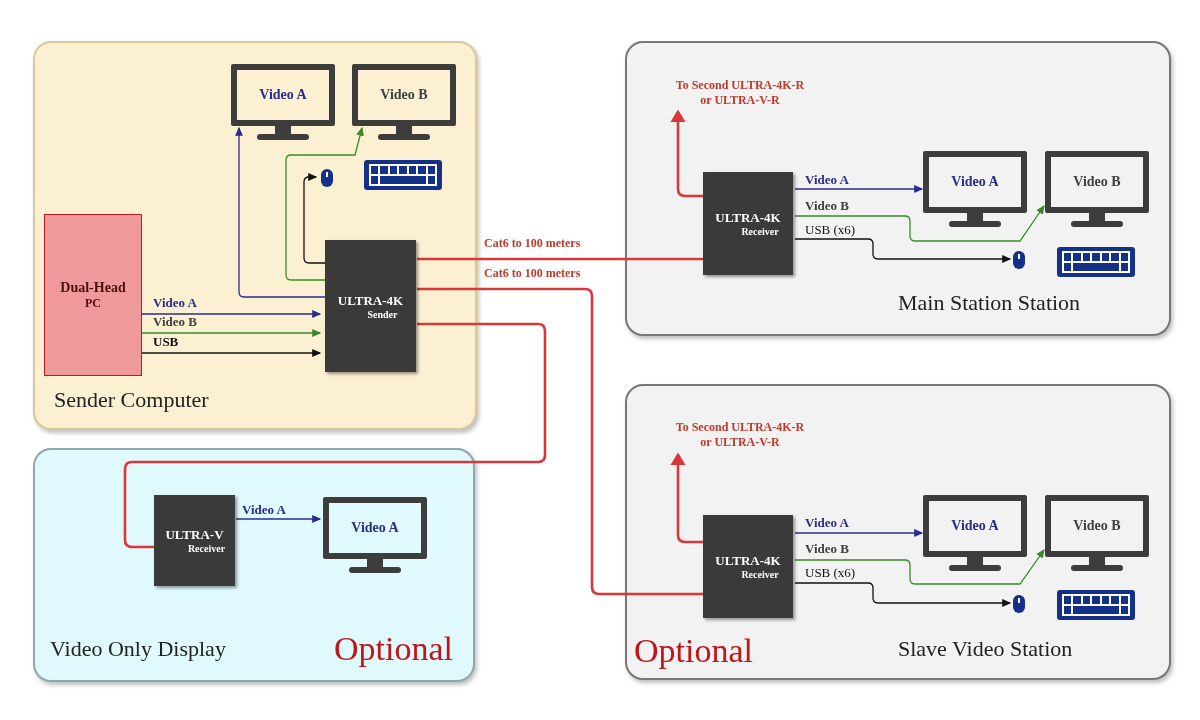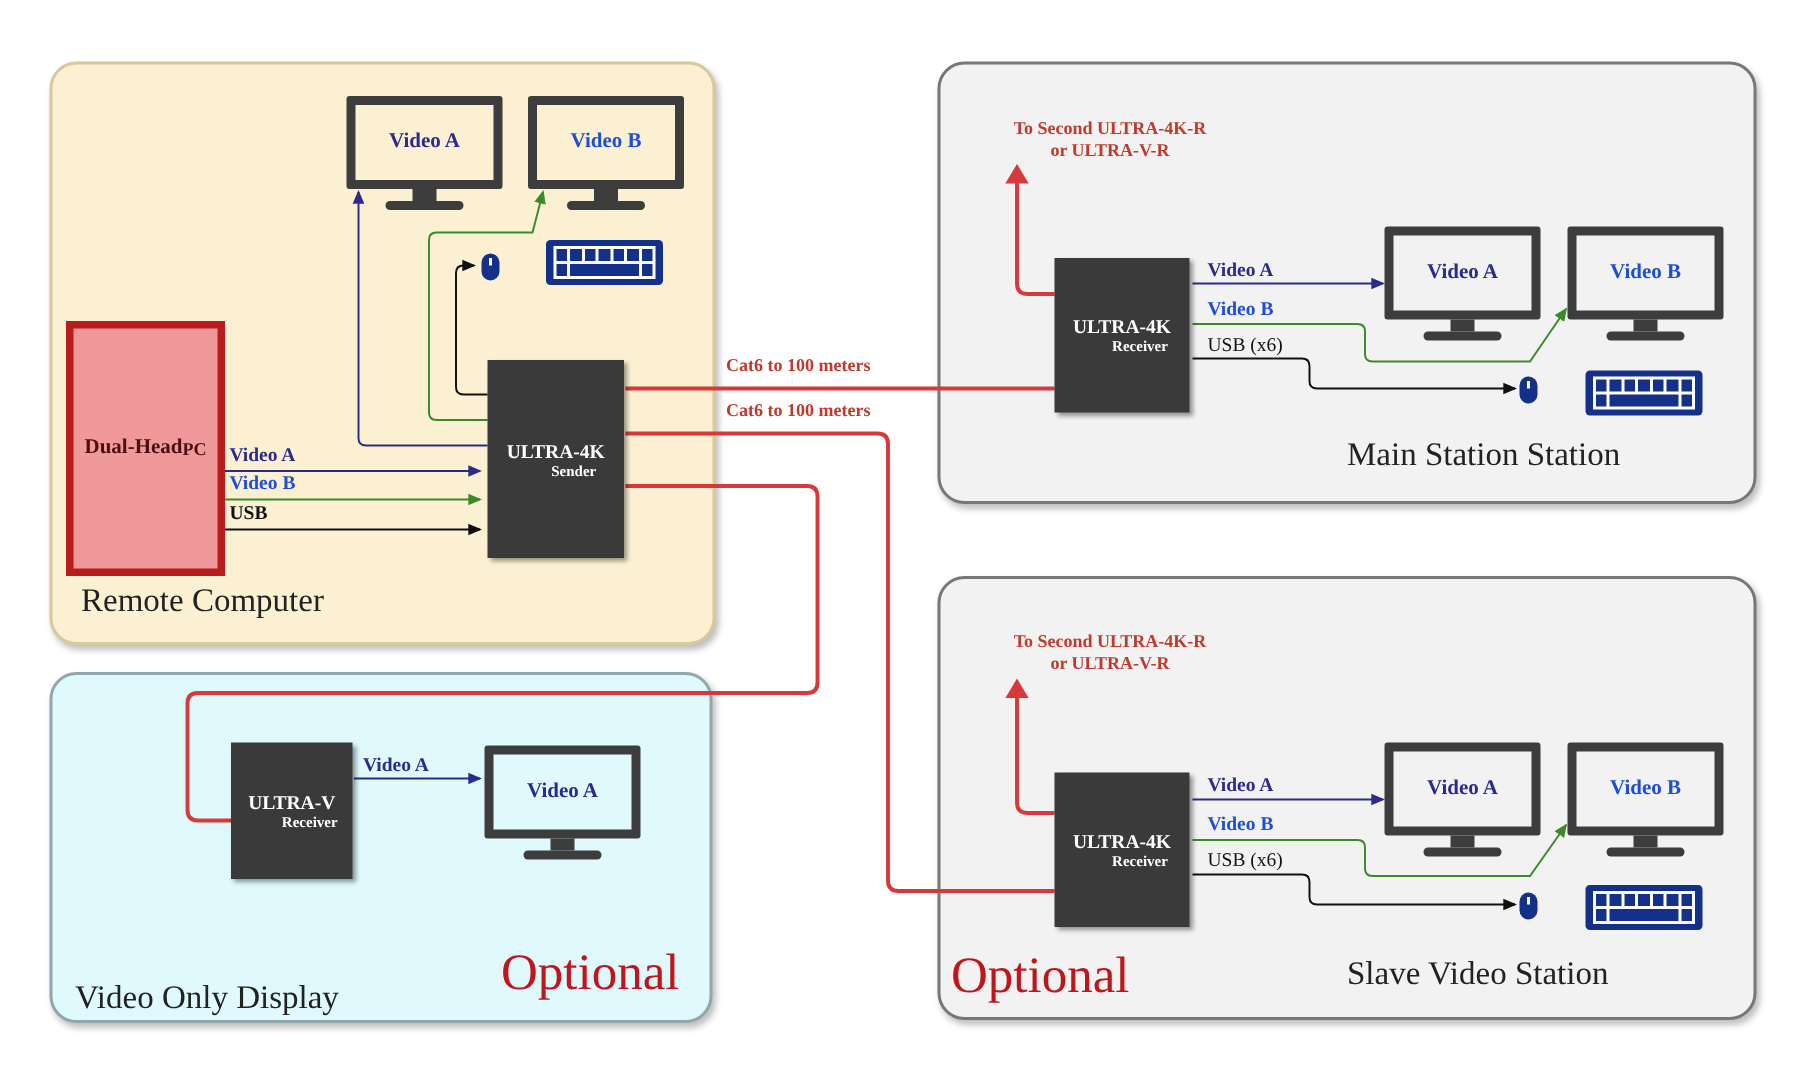--- a/index.html
+++ b/index.html
@@ -7,28 +7,28 @@
   .panel{position:absolute;border-radius:18px;border:2px solid #999;box-shadow:2px 3px 4px rgba(0,0,0,0.25);}
   .local{left:33px;top:41px;width:440px;height:385px;background:#fbf1d2;border-color:#d8c89a;}
   .videoonly{left:33px;top:448px;width:438px;height:230px;background:#dff9fd;border-color:#8fa7ad;}
   .main{left:625px;top:41px;width:542px;height:291px;background:#f2f2f2;border-color:#777;}
   .slave{left:625px;top:384px;width:542px;height:292px;background:#f2f2f2;border-color:#777;}
   .title{position:absolute;font-size:22px;color:#222;font-family:"Liberation Serif","DejaVu Serif",serif;}
   .optional{position:absolute;font-size:34px;color:#c0161b;font-family:"Liberation Serif",serif;}
   .box{position:absolute;background:#3a3a3a;color:#fff;text-align:center;box-shadow:2px 2px 3px rgba(0,0,0,0.4);display:flex;flex-direction:column;justify-content:center;}
   .box .l1{font-size:13px;font-weight:bold;font-family:"Liberation Serif",serif;}
   .box .l2{font-size:10px;font-weight:bold;font-family:"Liberation Serif",serif;padding-left:24px;}
-  .pc{position:absolute;left:44px;top:214px;width:96px;height:160px;background:#f0999a;border:5px solid #b91c1c;display:flex;flex-direction:row;justify-content:center;align-items:center;color:#4a1010;font-weight:bold;font-family:"Liberation Serif",serif;}
+  .pc{position:absolute;left:44px;top:214px;width:96px;height:160px;background:#f0999a;border:1px solid #b91c1c;display:flex;flex-direction:column;justify-content:center;align-items:center;color:#4a1010;font-weight:bold;font-family:"Liberation Serif",serif;}
   .pc .a{font-size:14px}.pc .b{font-size:12px}
   .monitor{position:absolute;width:104px;height:76px;}
   .monitor .scr{position:absolute;left:0;top:0;width:92px;height:50px;border:6px solid #3d3d3d;border-radius:2px;background:transparent;display:flex;align-items:center;justify-content:center;font-weight:bold;font-size:14px;font-family:"Liberation Serif",serif;}
   .monitor .neck{position:absolute;left:44px;top:62px;width:16px;height:8px;background:#3d3d3d;}
   .monitor .base{position:absolute;left:26px;top:70px;width:52px;height:6px;background:#3d3d3d;border-radius:3px;}
   .lbl{position:absolute;font-size:13px;font-weight:bold;font-family:"Liberation Serif",serif;white-space:nowrap;}
-  .blue{color:#2b2b8f}.green{color:#1d4ed8}.black{color:#111}.red{color:#c0392b}
+  .blue{color:#2b2b8f}.green{color:#404040}.black{color:#111}.red{color:#c0392b}
   .redlbl{position:absolute;font-size:12px;font-weight:bold;color:#c0392b;font-family:"Liberation Serif",serif;text-align:center;white-space:nowrap;}
   svg.wires{position:absolute;left:0;top:0;width:1200px;height:720px;pointer-events:none;}
   .kbd{position:absolute;width:78px;height:30px;background:#14318a;border-radius:3px;}
   .kbd .in{position:absolute;left:5px;top:4px;right:5px;bottom:4px;background:#fff;padding:2px;box-sizing:border-box;display:grid;grid-template-columns:repeat(7,1fr);gap:2px;}
   .kbd .k{background:#14318a;}
   .mouse{position:absolute;width:12px;height:18px;background:#14318a;border-radius:6px;}
   .mouse:after{content:"";position:absolute;left:5px;top:3px;width:2px;height:5px;background:#fff;}
 </style>
 </head>
 <body>
@@ -110,36 +110,36 @@
       <i class="k"></i>
       <i class="k"></i>
       <i class="k"></i>
       <i class="k"></i>
       <i class="k"></i>
       <i class="k"></i>
       <i class="k" style="grid-column:span 5"></i>
       <i class="k"></i>
     </div>
   </div>
-<span class="title" style="left:54px;top:387px;">Remote Computer</span>
+<span class="title" style="left:54px;top:387px;">Sender Computer</span>
 
 <span class="lbl red" style="left:484px;top:236px;font-size:12px;">Cat6 to 100 meters</span>
 <span class="lbl red" style="left:484px;top:266px;font-size:12px;">Cat6 to 100 meters</span>
 
 <div class="box" style="left:154px;top:495px;width:81px;height:91px;">
   <span class="l1">ULTRA-V</span>
   <span class="l2">Receiver</span>
 </div>
 <span class="lbl blue" style="left:242px;top:502px;">Video A</span>
 <div class="monitor" style="left:323px;top:497px;">
   <div class="scr blue">Video A</div>
     <div class="neck"></div>
     <div class="base"></div>
 </div>
-<span class="title" style="left:50px;top:652px;">Video Only Display</span>
+<span class="title" style="left:50px;top:636px;">Video Only Display</span>
 <span class="optional" style="left:334px;top:630px;">Optional</span>
 
 <span class="redlbl" style="left:640px;top:78px;width:200px;">
   <span>To Second ULTRA-4K-R</span><br>
   <span>or ULTRA-V-R</span>
 </span>
 <div class="box" style="left:703px;top:172px;width:90px;height:103px;">
   <span class="l1">ULTRA-4K</span>
   <span class="l2">Receiver</span>
 </div>

